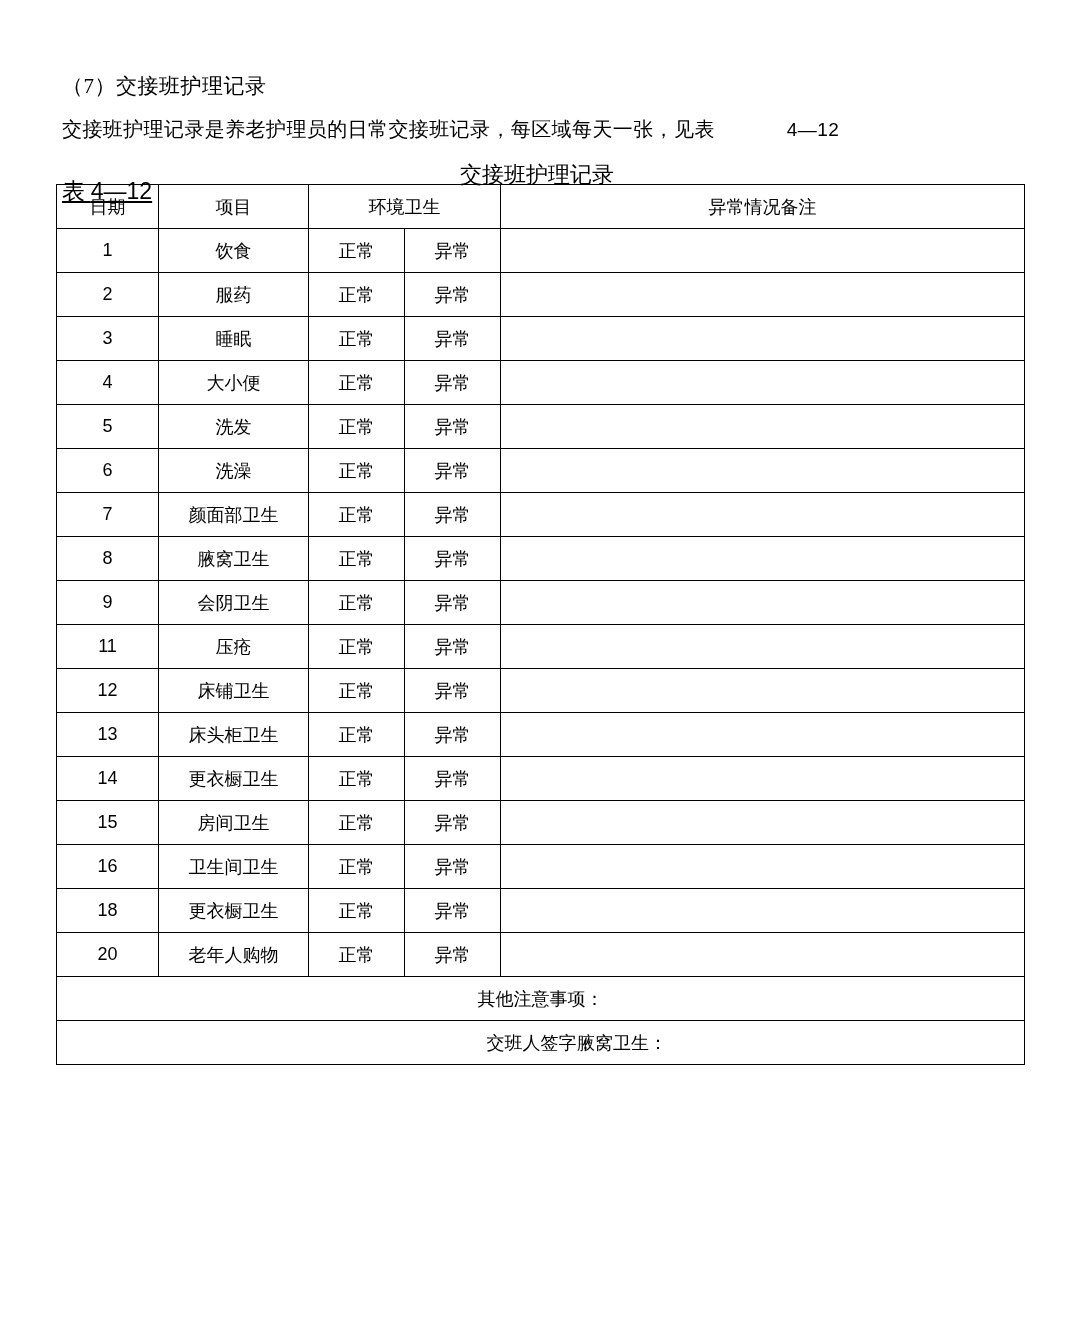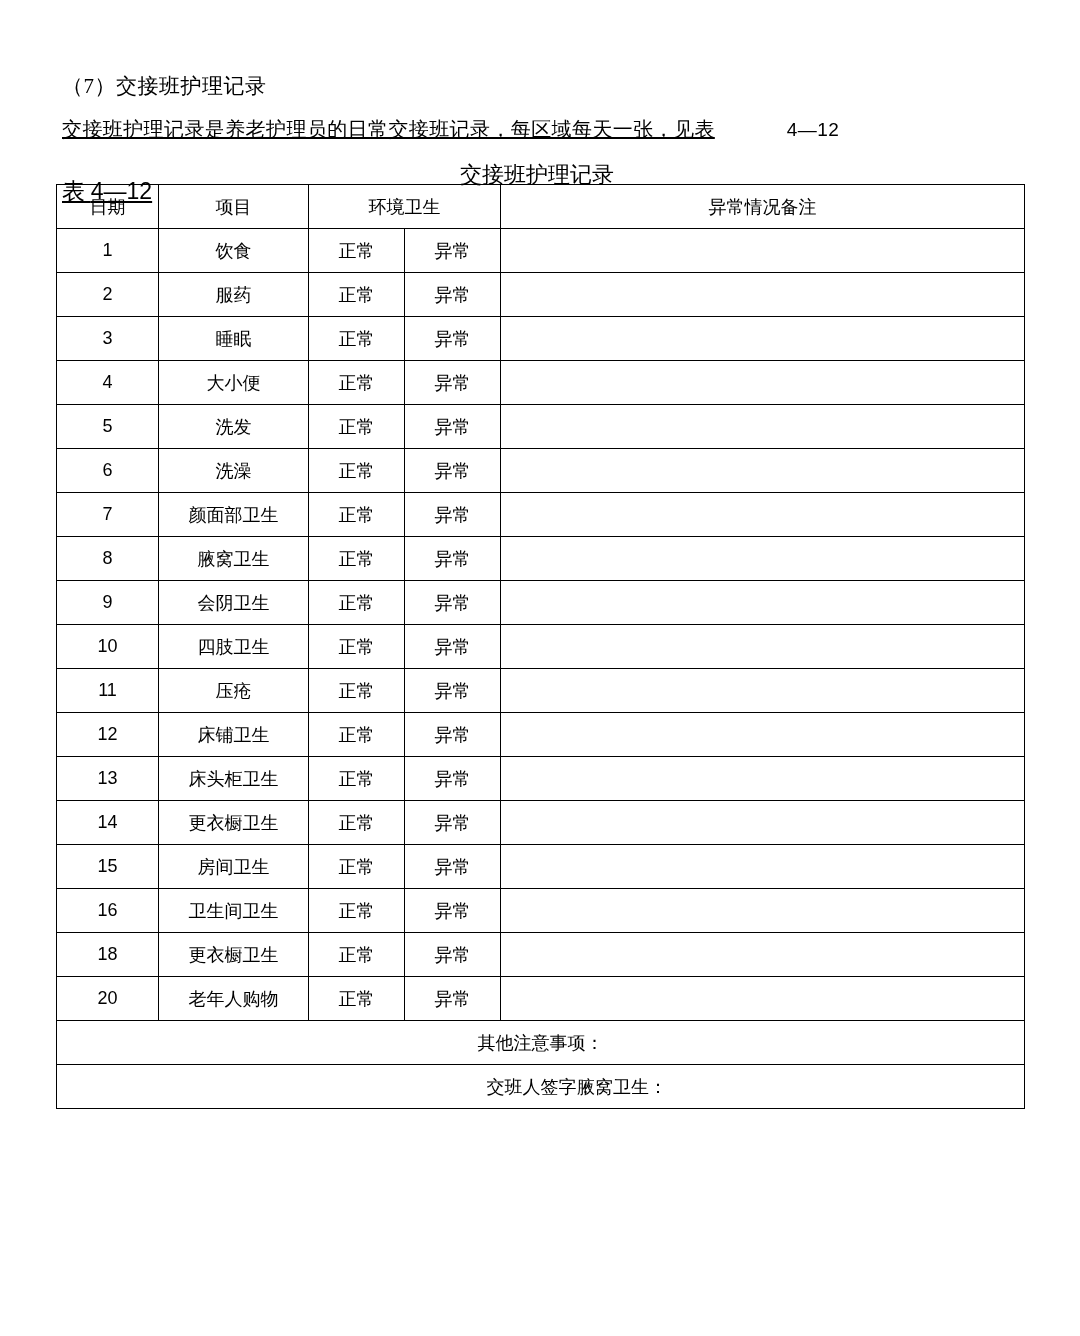--- a/index.html
+++ b/index.html
@@ -29,21 +29,20 @@
     font-size: 21px;
     letter-spacing: 0.5px;
   }
   .intro {
     position: absolute;
     left: 62px;
     top: 116px;
     font-size: 20px;
     letter-spacing: 0.4px;
     white-space: nowrap;
-    text-decoration: underline;
   }
   .intro .ref {
     display: inline-block;
     margin-left: 72px;
     font-family: "Liberation Sans", sans-serif;
     font-size: 19px;
   }
   .caption-row {
     position: absolute;
     left: 62px;
@@ -221,27 +220,20 @@
         <td class="note-cell"></td>
       </tr>
       <tr>
         <td class="num-cell">9</td>
         <td>会阴卫生</td>
         <td>正常</td>
         <td>异常</td>
         <td class="note-cell"></td>
       </tr>
       <tr>
-        <td class="num-cell">10</td>
-        <td>四肢卫生</td>
-        <td>正常</td>
-        <td>异常</td>
-        <td class="note-cell"></td>
-      </tr>
-      <tr>
         <td class="num-cell">11</td>
         <td>压疮</td>
         <td>正常</td>
         <td>异常</td>
         <td class="note-cell"></td>
       </tr>
       <tr>
         <td class="num-cell">12</td>
         <td>床铺卫生</td>
         <td>正常</td>

